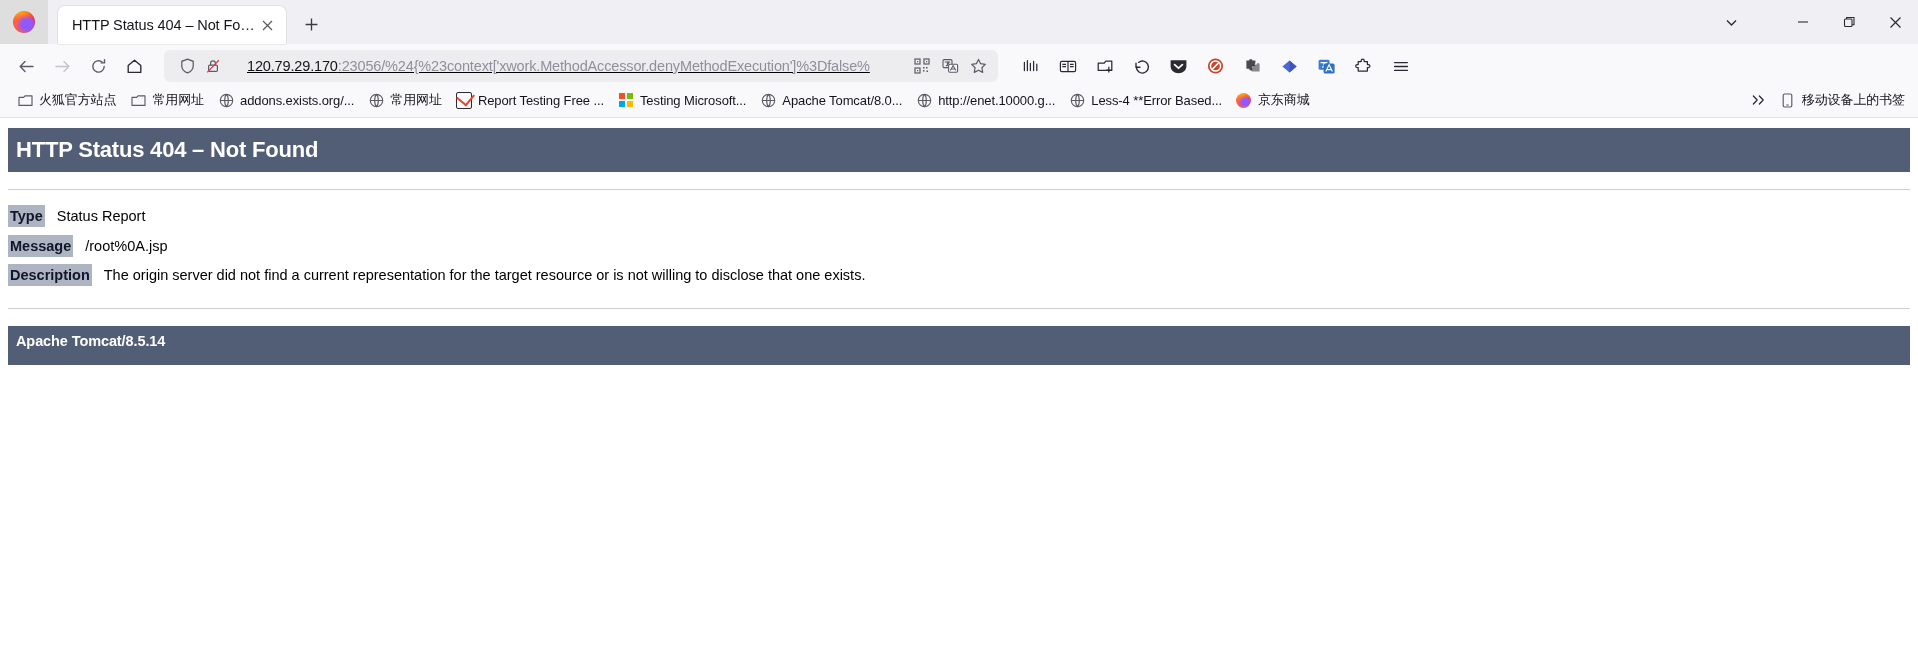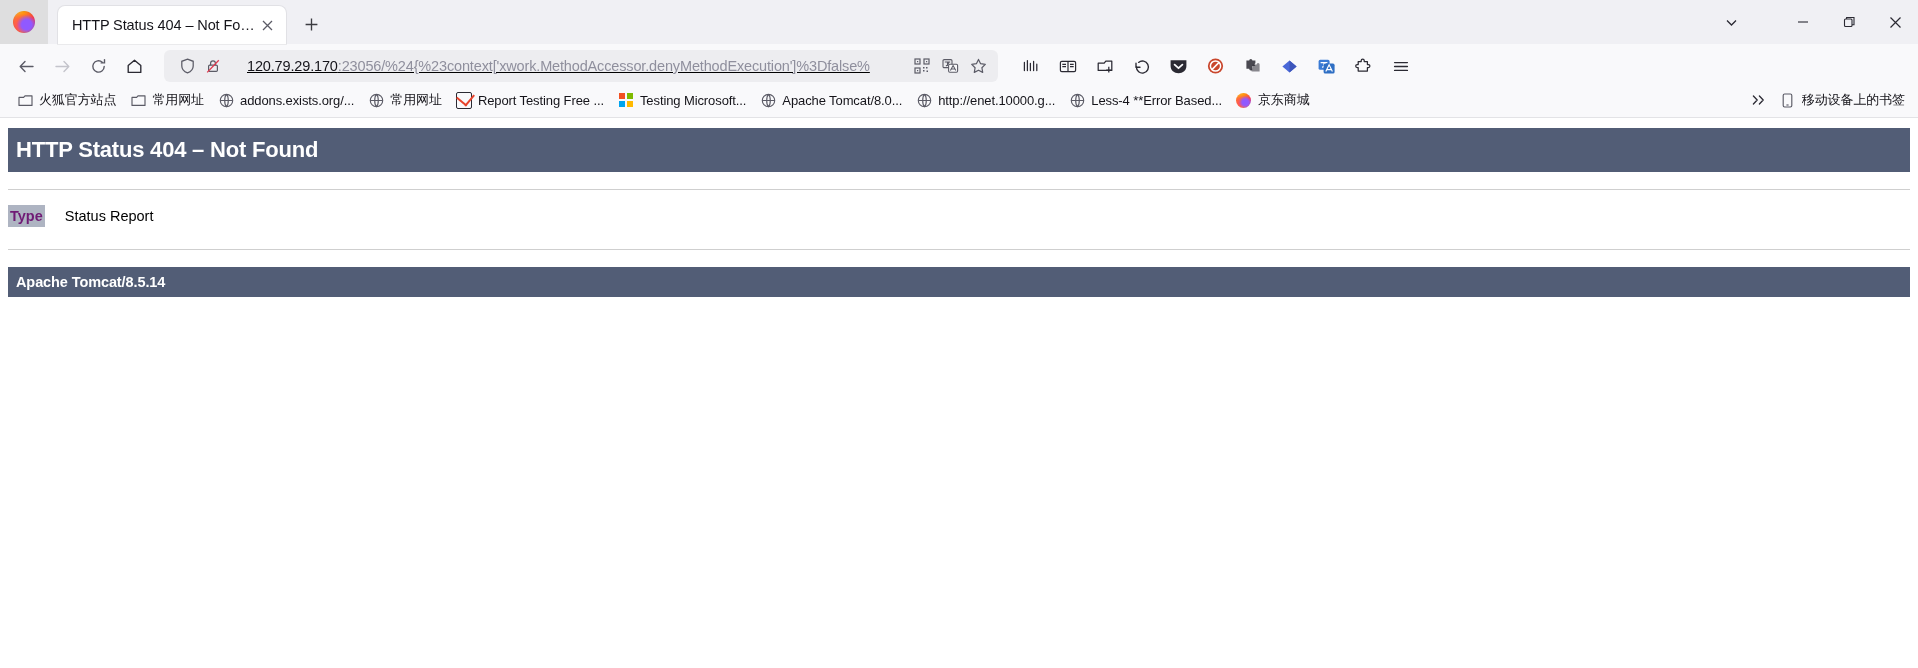--- a/index.html
+++ b/index.html
@@ -313,30 +313,30 @@
   .t-p {
     font-size: 14.5px;
     color: #000000;
     margin: 0 0 0 0;
     padding: 5px 0 5px 0;
     line-height: 1.35;
   }
   .t-label {
     font-weight: bold;
     background: #aeb4c2;
-    color: #701a75;
+    color: #0f172a;
     padding: 3px 2px;
-    margin-right: 20px;
+    margin-right: 12px;
   }
   .t-footer {
     background: #525D76;
     color: #ffffff;
     font-size: 14.5px;
     font-weight: bold;
-    padding: 7px 0 7px 8px;
+    padding: 7px 0 16px 8px;
     margin-top: 17px;
     letter-spacing: -0.1px;
   }
 
   svg { display: block; }
 </style>
 </head>
 <body>
 
 <div class="browser">
@@ -659,21 +659,27 @@
     <div class="t-body">
 
       <h1 class="t-h1">HTTP Status 404 – Not Found</h1>
 
       <hr class="t-hr">
 
       <p class="t-p">
         <span class="t-label">Type</span><span>Status Report</span>
       </p>
 
-
+      <p class="t-p">
+        <span class="t-label">Message</span><span>/root%0A.jsp</span>
+      </p>
+
+      <p class="t-p">
+        <span class="t-label">Description</span><span>The origin server did not find a current representation for the target resource or is not willing to disclose that one exists.</span>
+      </p>
 
       <hr class="t-hr">
 
       <h3 class="t-footer">Apache Tomcat/8.5.14</h3>
     </div>
   </div>
 
 </div>
 
 </body></html>

